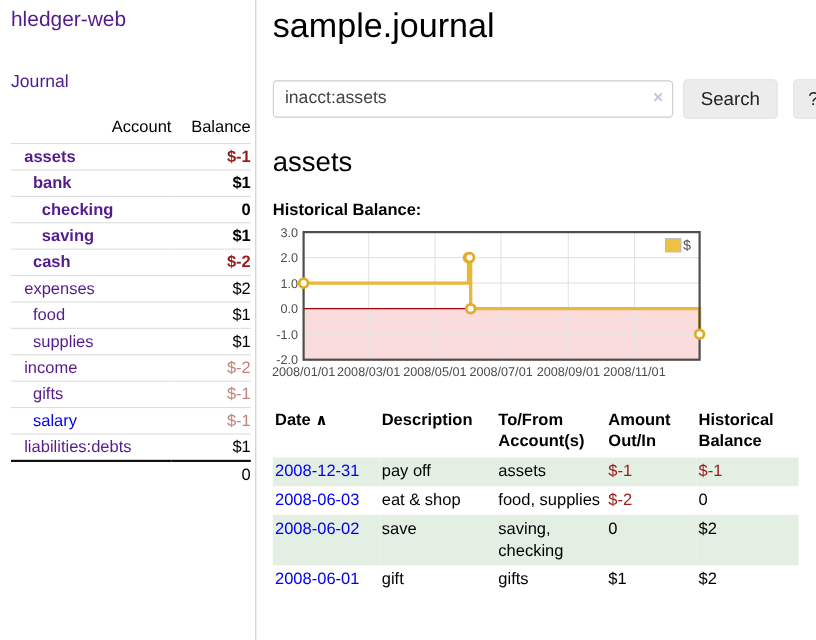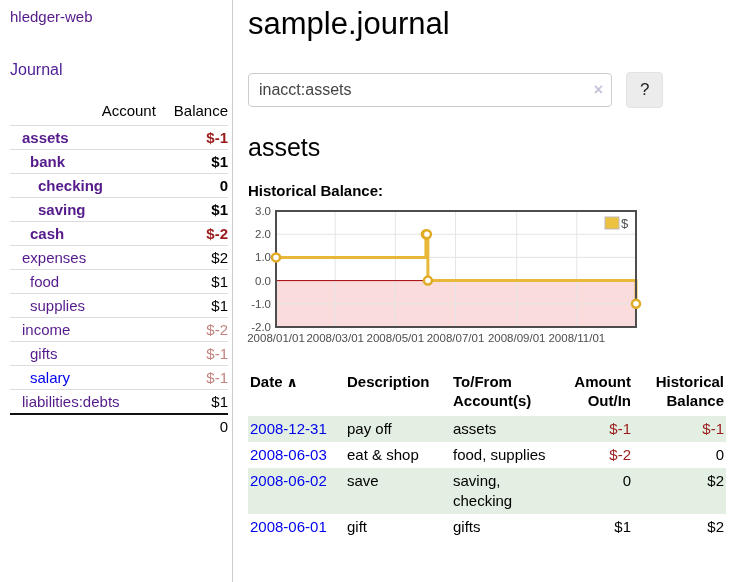--- a/index.html
+++ b/index.html
@@ -11,21 +11,21 @@
   }
 
   
   .sidebar {
     width: 233px;
     min-width: 233px;
     border-right: 1px solid #ccc;
     padding: 8px 4px 0 10px;
     height: 582px;
   }
-  .brand { color: #551a8b; font-size: 15px; cursor: pointer; }
+  .brand { color: #551a8b; font-size: 19px; cursor: pointer; }
   .nav-journal { color: #4c1d95; font-size: 16px; margin-top: 36px; cursor: pointer; }
   table.accounts {
     width: 100%;
     margin-top: 20px;
     border-collapse: collapse;
     font-size: 15px;
   }
   table.accounts th {
     font-weight: 400;
     text-align: right;
@@ -84,21 +84,21 @@
     width: 478px;
     border-collapse: collapse;
     font-size: 15px;
     margin-top: 22px;
     table-layout: fixed;
   }
   table.register th {
     font-weight: 700; text-align: left; vertical-align: top;
     padding: 2px 2px 6px 2px; line-height: 19px;
   }
-  table.register th.ar, table.register td.ar { text-align: right; }
+  table.register th.ar, table.register td.ar { }
   table.register td {
     padding: 3px 2px; vertical-align: top; line-height: 20px;
   }
   table.register tbody tr:nth-child(odd) { background: #e2efe2; }
   .date-link { color: #0000ee; text-decoration: none; cursor: pointer; }
   .sort-icon { font-weight: 700; font-size: 14px; margin-left: 4px; }
 </style>
 </head>
 <body>
 
@@ -171,20 +171,21 @@
 </aside>
 
 <main class="main">
   <h1 class="page-title">sample.journal</h1>
 
   <div class="search-row">
     <span class="search-wrap">
       <input class="search-input" type="text" value="inacct:assets" style="">
       <span class="clear-x">×</span>
     </span>
+    <button class="btn">Search</button>
     <button class="btn help">?</button>
   </div>
 
   <h2 class="acct-heading">assets</h2>
   <div class="chart-label">Historical Balance:</div>
 
   <svg id="balance-chart" width="394" height="140" viewBox="0 0 394 140">
       <rect x="28" y="72.6" width="360" height="46.400000000000006" fill="#fadcdc"></rect>
       <line x1="28" y1="26.200000000000003" x2="388" y2="26.200000000000003" stroke="#e4e4e4" stroke-width="1"></line>
       <line x1="28" y1="49.400000000000006" x2="388" y2="49.400000000000006" stroke="#e4e4e4" stroke-width="1"></line>

